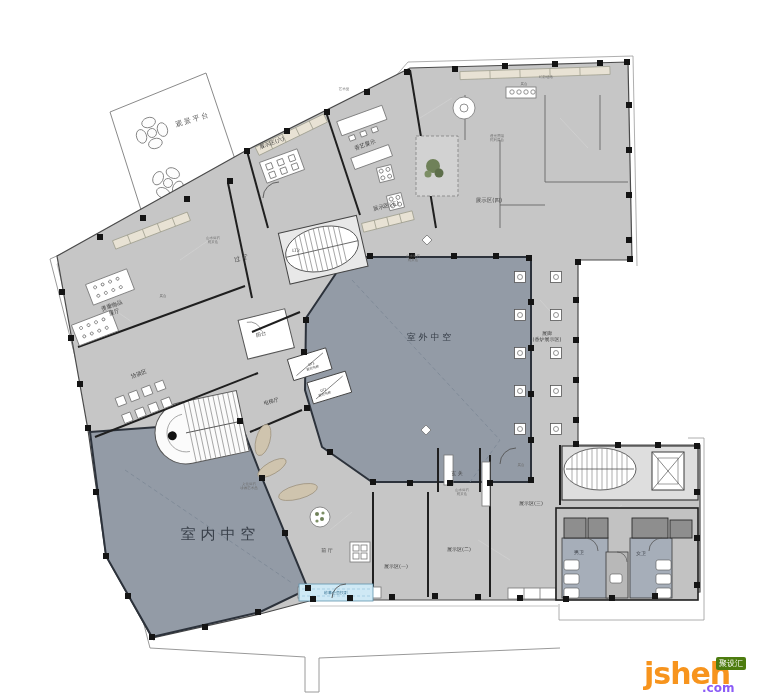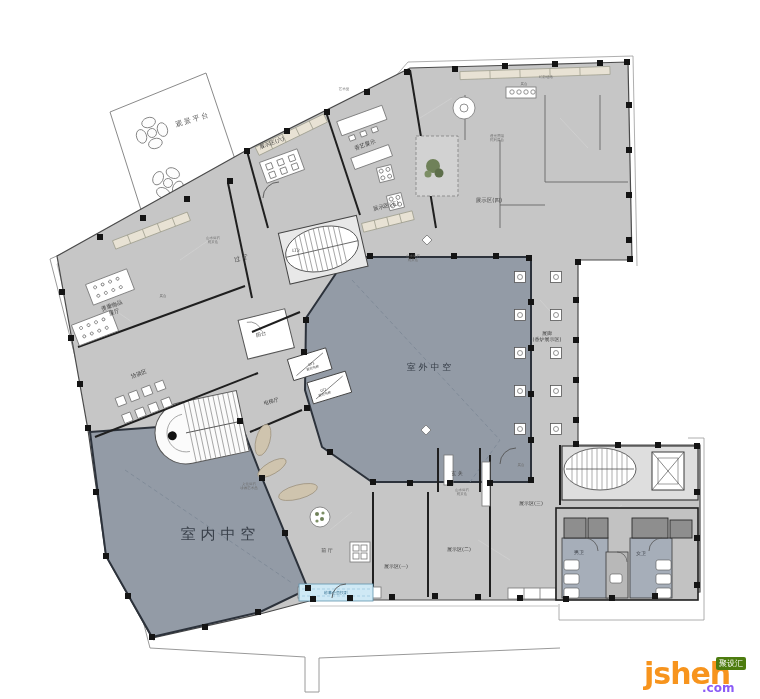--- a/index.html
+++ b/index.html
@@ -466,21 +466,21 @@
 </svg>
 
 <div id="labels">
   <div class="lbl" style="left:193px;top:120px;font-size:7px;letter-spacing:2px;color:#555;transform:translate(-50%,-50%) rotate(-17deg)">观景平台</div>
   <div class="lbl" style="left:272px;top:143px;font-size:5.5px;transform:translate(-50%,-50%) rotate(-20deg)">展示区(六)</div>
   <div class="lbl" style="left:365px;top:145px;font-size:5.5px;transform:translate(-50%,-50%) rotate(-20deg)">香艺展示</div>
   <div class="lbl" style="left:386px;top:206px;font-size:5.5px;transform:translate(-50%,-50%) rotate(-14deg)">展示区(五)</div>
   <div class="lbl" style="left:489px;top:200px;font-size:5.5px;transform:translate(-50%,-50%)">展示区(四)</div>
   <div class="lbl" style="left:547px;top:336px;font-size:5px;transform:translate(-50%,-50%)">展廊
 (香炉展示区)</div>
-  <div class="lbl" style="left:429px;top:368px;font-size:9px;color:#39404a;transform:translate(-50%,-50%)">室 外 中 空</div>
+  <div class="lbl" style="left:429px;top:338px;font-size:9px;color:#39404a;transform:translate(-50%,-50%)">室 外 中 空</div>
   <div class="lbl" style="left:218px;top:534px;font-size:15px;color:#39404a;transform:translate(-50%,-50%)">室 内 中 空</div>
   <div class="lbl" style="left:241px;top:258px;font-size:6px;transform:translate(-50%,-50%) rotate(-14deg)">过 厅</div>
   <div class="lbl" style="left:113px;top:309px;font-size:5.5px;transform:translate(-50%,-50%) rotate(-20deg)">贵重物品
 展厅</div>
   <div class="lbl" style="left:139px;top:374px;font-size:5.5px;transform:translate(-50%,-50%) rotate(-20deg)">洽谈区</div>
   <div class="lbl" style="left:261px;top:334px;font-size:5px;transform:translate(-50%,-50%) rotate(-14deg)">阳台</div>
   <div class="lbl" style="left:271px;top:401px;font-size:5px;transform:translate(-50%,-50%) rotate(-14deg)">电梯厅</div>
   <div class="lbl" style="left:327px;top:550px;font-size:5px;transform:translate(-50%,-50%)">前 厅</div>
   <div class="lbl" style="left:396px;top:566px;font-size:5px;transform:translate(-50%,-50%)">展示区(一)</div>
   <div class="lbl" style="left:459px;top:549px;font-size:5px;transform:translate(-50%,-50%)">展示区(二)</div>

